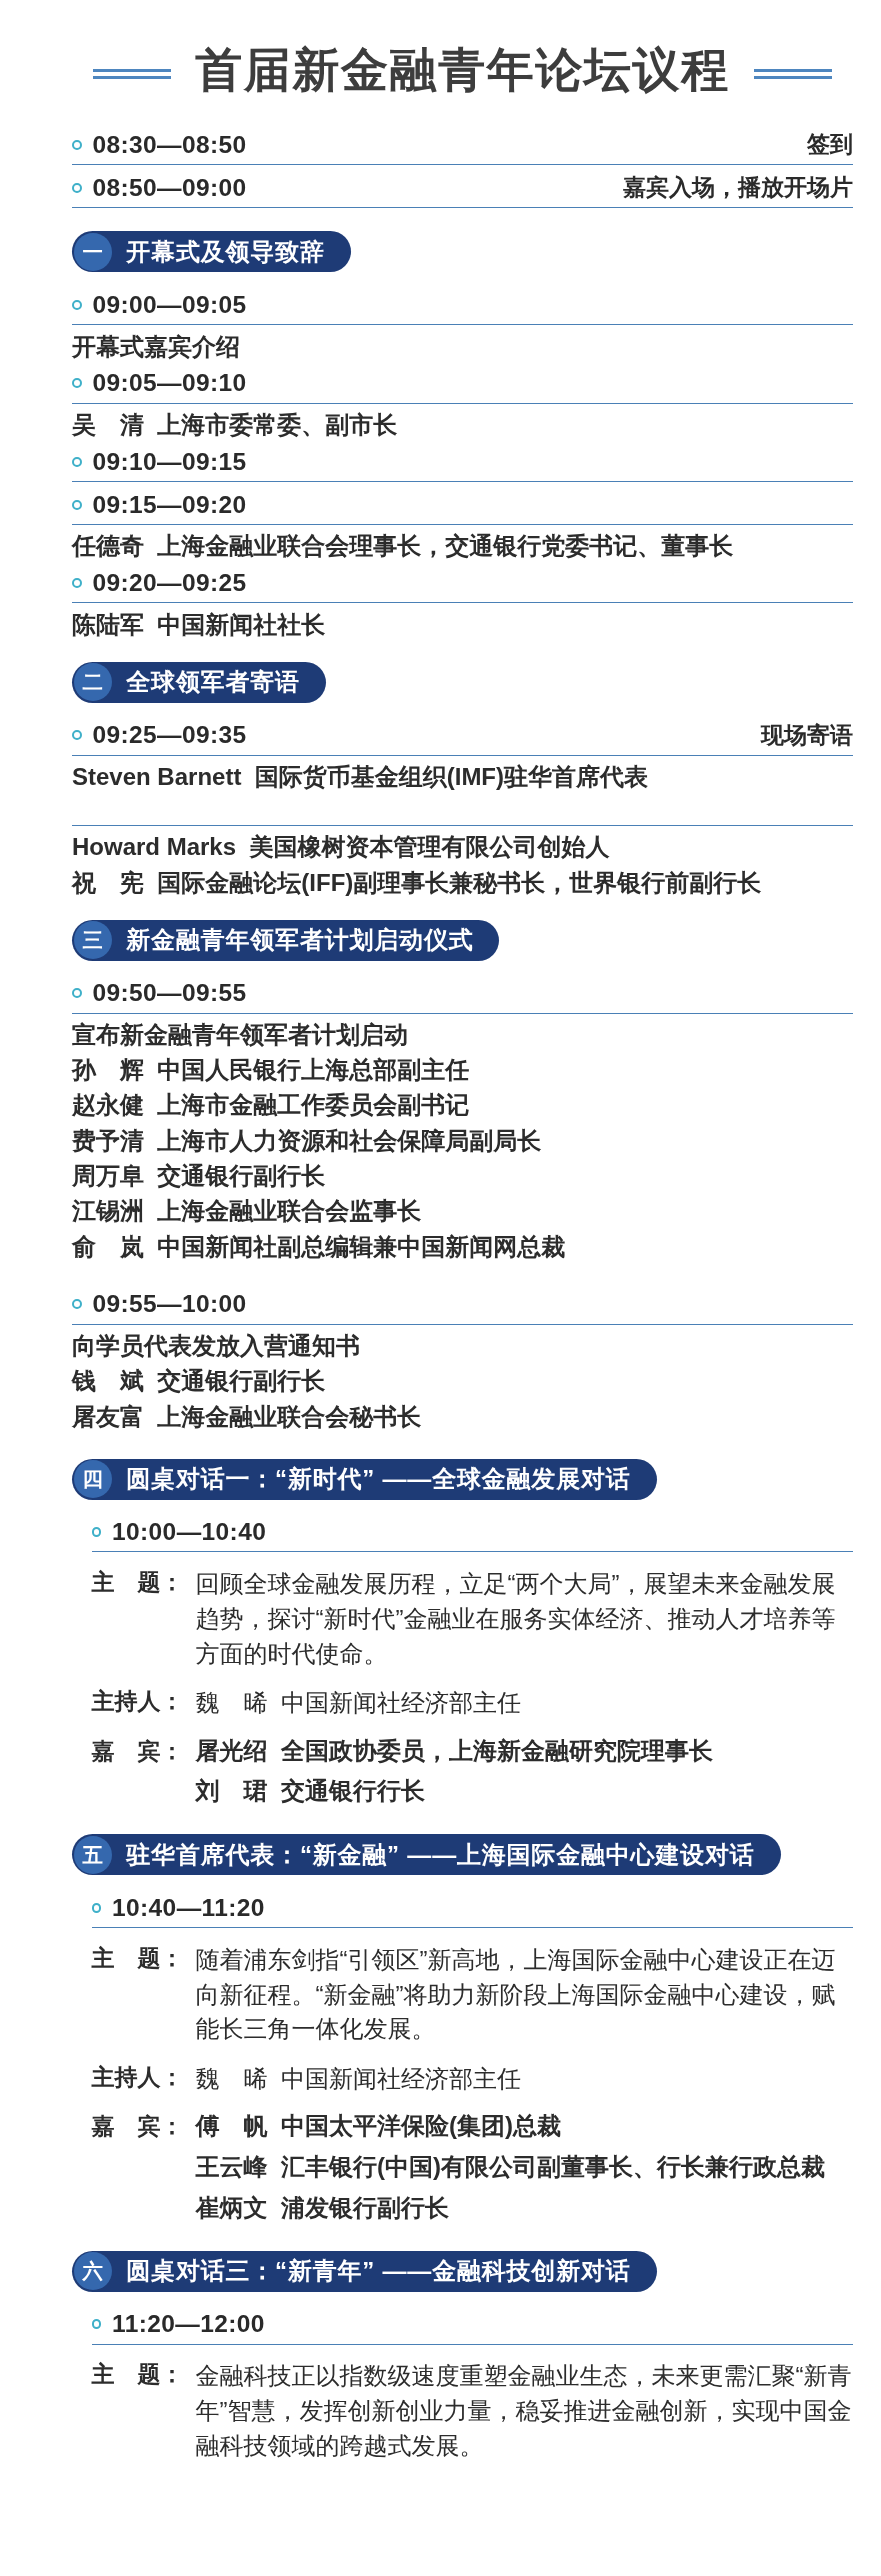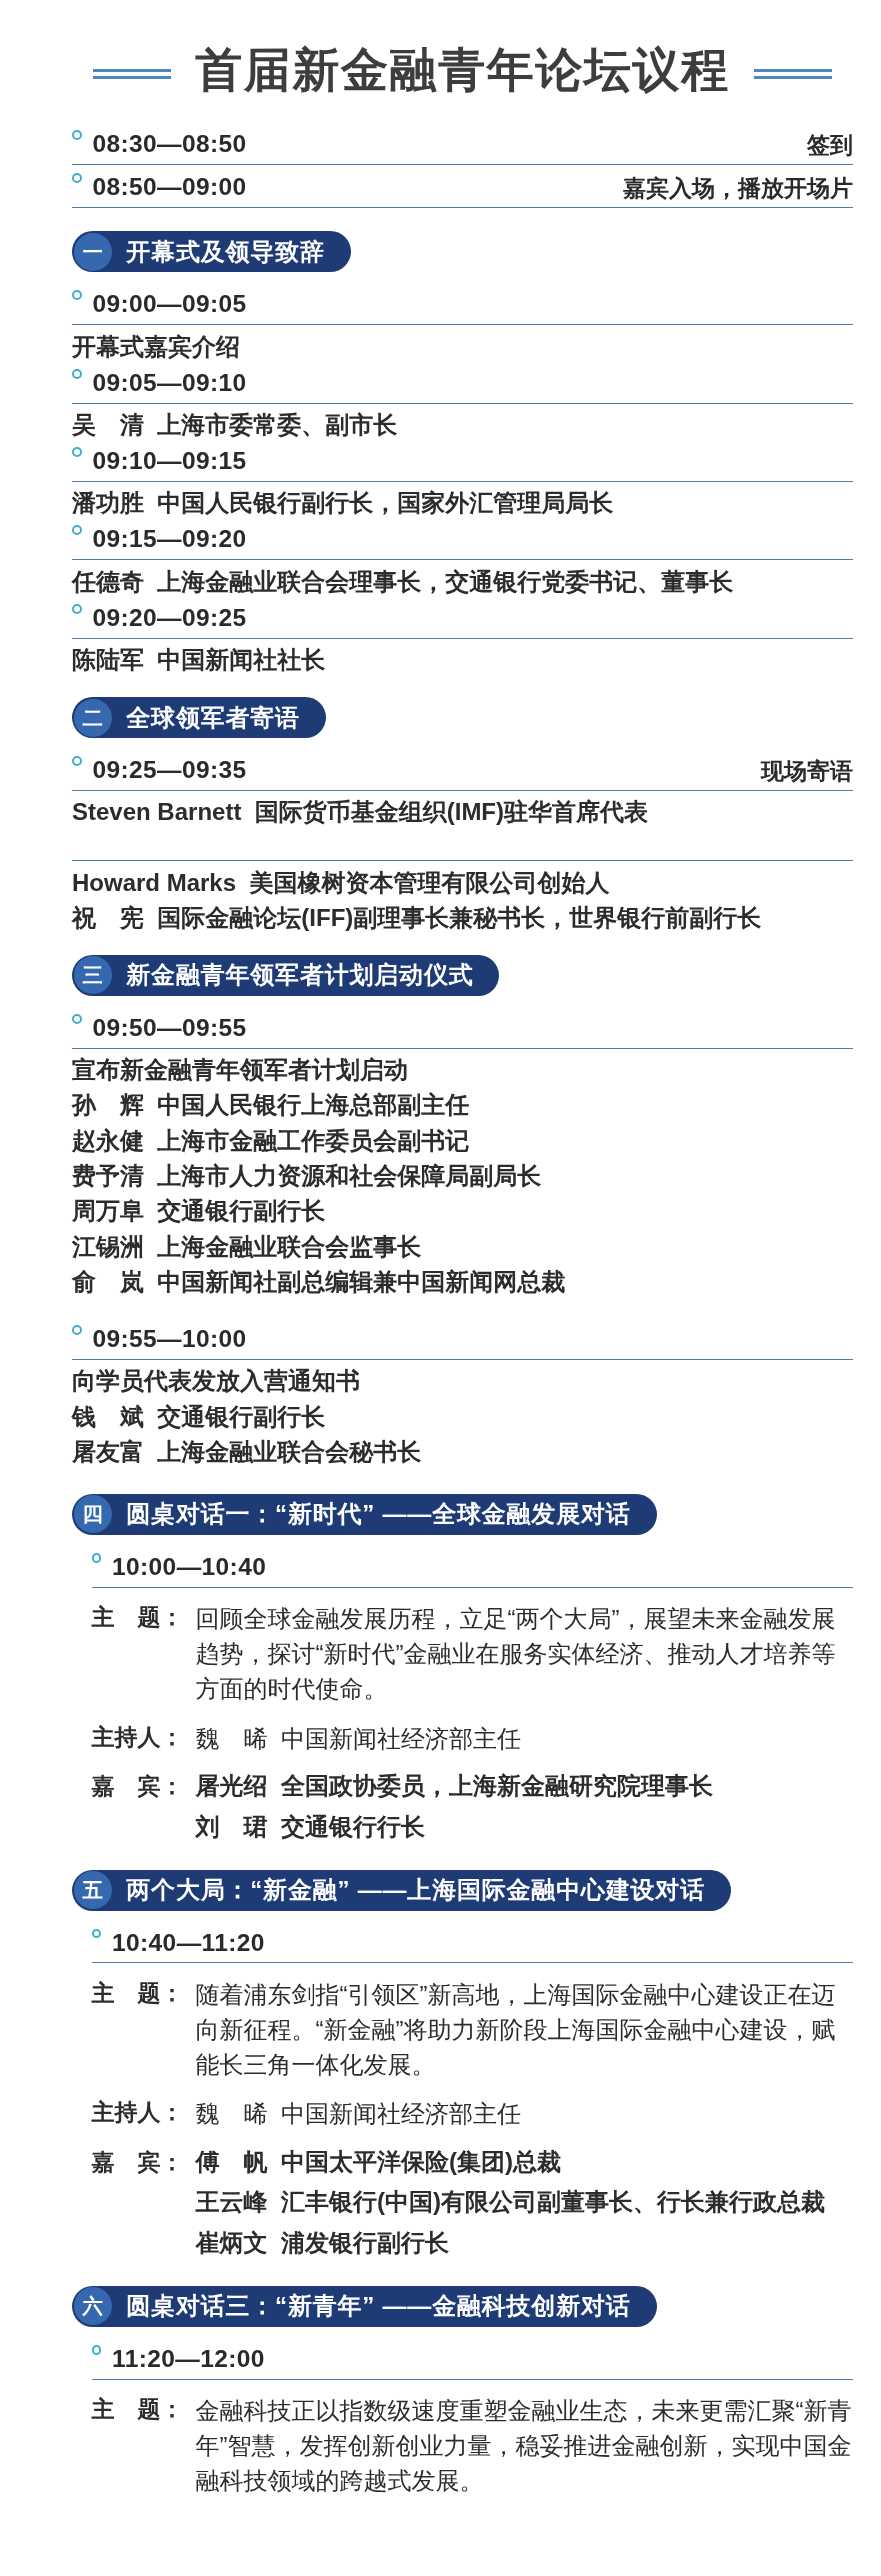--- a/index.html
+++ b/index.html
@@ -24,21 +24,21 @@
   .title-row{display:flex;align-items:center;justify-content:center;margin-bottom:28px}
   .deco{width:78px;height:10.6px;border-top:3.3px solid var(--deco);border-bottom:3.3px solid var(--deco);flex:none}
   .deco.left{margin-right:24.5px}
   .deco.right{margin-left:24.5px}
   h1{
     font-size:47px;font-weight:800;color:var(--title);
     letter-spacing:1.6px;line-height:1.2;white-space:nowrap;font-family:Liberation Mono, monospace;
   }
   
   .tblock{margin-bottom:8.2px}
-  .trow{display:flex;height:29px}
+  .trow{display:flex;align-items:center;height:29px}
   .ring{width:9.8px;height:9.8px;border:2.4px solid var(--ring);border-radius:50%;margin-right:10.6px;flex:none;background:transparent}
   .time{font-size:24.5px;font-weight:700;color:#2a2a2a;letter-spacing:0.4px;white-space:nowrap}
   .note{margin-left:auto;font-size:23px;font-weight:700;color:#2a2a2a;white-space:pre-wrap}
   .tline{border-bottom:1.6px solid var(--line);margin-top:4.9px}
   .titem{font-size:24px;font-weight:700;line-height:28px;margin-top:7.3px;white-space:pre-wrap}
   .gap-lg{height:21px}
   
   .badge-wrap{margin-top:23px;margin-bottom:18px}
   .badge{
     display:inline-flex;align-items:center;background:var(--navy);
@@ -107,21 +107,20 @@
     </div>
   <div class="tline"></div>
   <div class="titem">吴　清  上海市委常委、副市长</div>
 </div>
 <div class="tblock">
   <div class="trow">
       <span class="ring"></span>
     <span class="time">09:10—09:15</span>
     </div>
   <div class="tline"></div>
-  <div class="titem">潘功胜  中国人民银行副行长，国家外汇管理局局长</div>
 </div>
 <div class="tblock">
   <div class="trow">
       <span class="ring"></span>
     <span class="time">09:15—09:20</span>
     </div>
   <div class="tline"></div>
   <div class="titem">任德奇  上海金融业联合会理事长，交通银行党委书记、董事长</div>
 </div>
 <div class="tblock">
@@ -216,21 +215,21 @@
     <div class="lstack">
       <div class="guest">屠光绍  全国政协委员，上海新金融研究院理事长</div>
       <div class="guest">刘　珺  交通银行行长</div>
     </div>
   </div>
 </div>
 
 <div class="badge-wrap rt-gap">
   <div class="badge">
     <span class="badge-num">五</span>
-    <span class="badge-label">两个大局：“新金融” ——上海国际金融中心建设对话</span>
+    <span class="badge-label">驻华首席代表：“新金融” ——上海国际金融中心建设对话</span>
   </div>
 </div>
 <div class="indent">
   <div class="tblock">
     <div class="trow">
         <span class="ring"></span>
       <span class="time">10:40—11:20</span>
       </div>
     <div class="tline"></div>
   </div>

